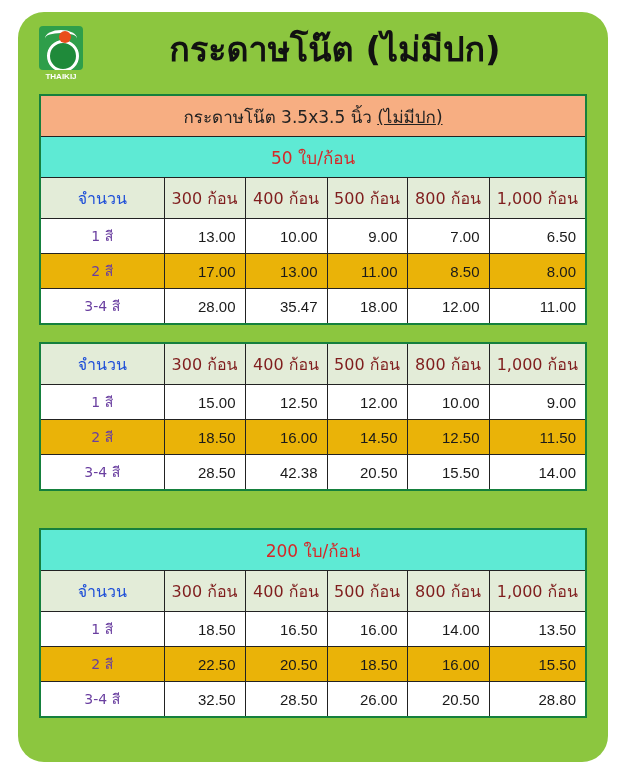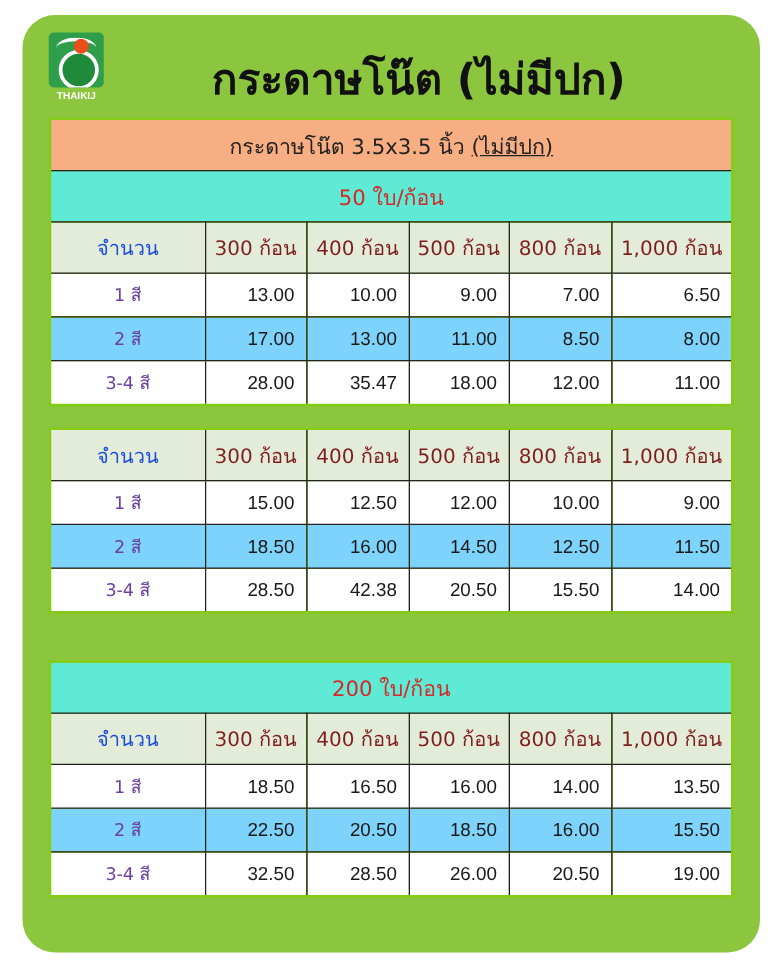--- a/index.html
+++ b/index.html
@@ -28,27 +28,27 @@
   }
   .logo .mark .dot {
     position: absolute; left: 20px; top: 5px; width: 12px; height: 12px;
     background: #e94e1b; border-radius: 50%;
   }
   .logo .brand {
     position: absolute; left: 0; top: 46px; width: 44px; text-align: center;
     color: #ffffff; font-family: "Liberation Sans", sans-serif; font-weight: bold; font-size: 8px;
   }
   .main-title {
-    position: absolute; left: 100px; top: 39px; width: 470px; text-align: center;
+    position: absolute; left: 100px; top: 24px; width: 470px; text-align: center;
     font-size: 34px; font-weight: bold; color: #111111; line-height: 50px;
   }
   .price-table {
     position: absolute; left: 39px; width: 546px;
     border-collapse: collapse; table-layout: fixed;
-    border: 2px solid #84cc16;
+    border: 2px solid #15803d;
   }
   .price-table td {
     border: 1.5px solid #222222; padding: 0; overflow: hidden; white-space: nowrap;
   }
   .row-spec td {
     background: #f7ae82; height: 40px; text-align: center; font-size: 17px; color: #222222;
   }
   .row-spec .u { text-decoration: underline; }
   .row-pack td {
     background: #5eead4; height: 40px; text-align: center; font-size: 17px; color: #d62828;
@@ -58,21 +58,21 @@
   }
   .row-head td.qty-head { color: #1d4ed8; }
   .row-data td {
     height: 34px; font-size: 15px; color: #1a1a1a; text-align: right; padding-right: 9px;
     font-family: "Liberation Sans", sans-serif;
   }
   .row-data td.label {
     text-align: center; padding-right: 0; color: #6a3fa0;
     font-family: "DejaVu Sans", sans-serif; font-size: 14px;
   }
-  .row-data.alt td { background: #7dd3fc; }
+  .row-data.alt td { background: #eab308; }
   .row-data.plain td { background: #ffffff; }
   #t1 { top: 94px; }
   #t2 { top: 342px; }
   #t3 { top: 528px; }
   col.c0 { width: 124px; }
   col.c1 { width: 81px; }
   col.c2 { width: 82px; }
   col.c3 { width: 80px; }
   col.c4 { width: 82px; }
   col.c5 { width: 97px; }
@@ -225,16 +225,16 @@
     <td>18.50</td>
     <td>16.00</td>
     <td>15.50</td>
   </tr>
   <tr class="row-data plain">
     <td class="label">3-4 สี</td>
     <td>32.50</td>
     <td>28.50</td>
     <td>26.00</td>
     <td>20.50</td>
-    <td>19.00</td>
+    <td>28.80</td>
   </tr>
 </tbody>
   </table>
 
 </body></html>

